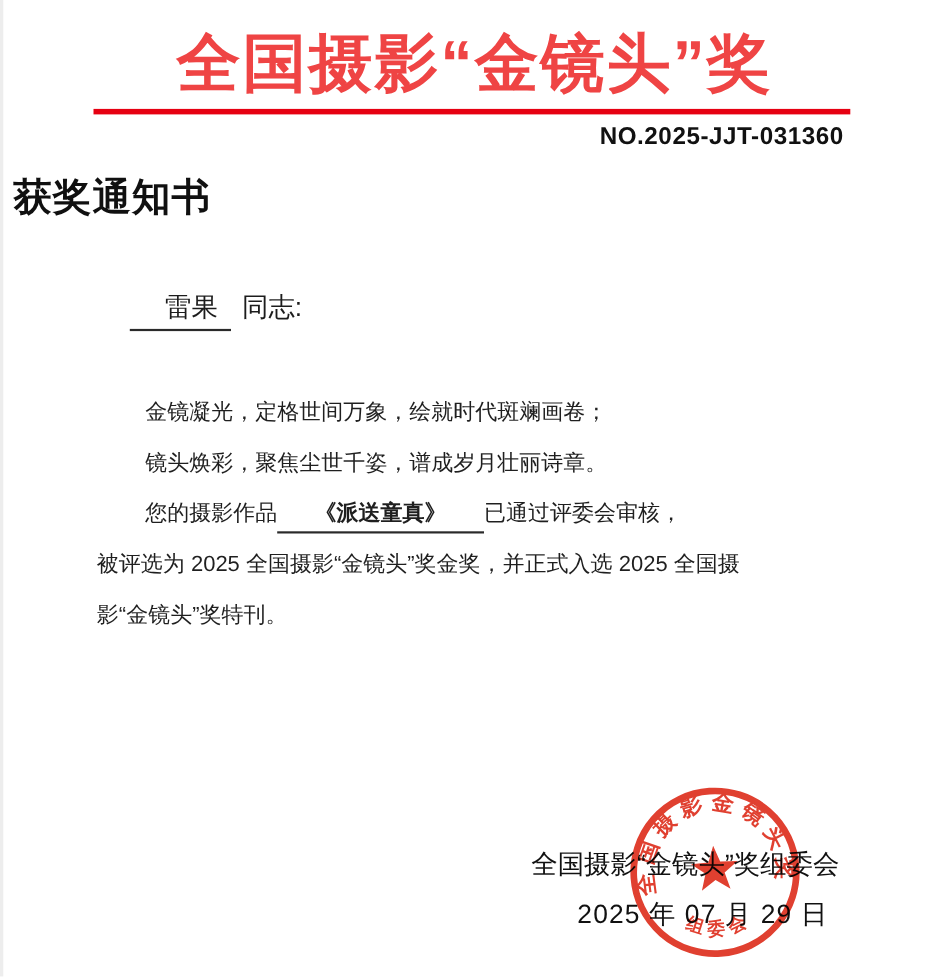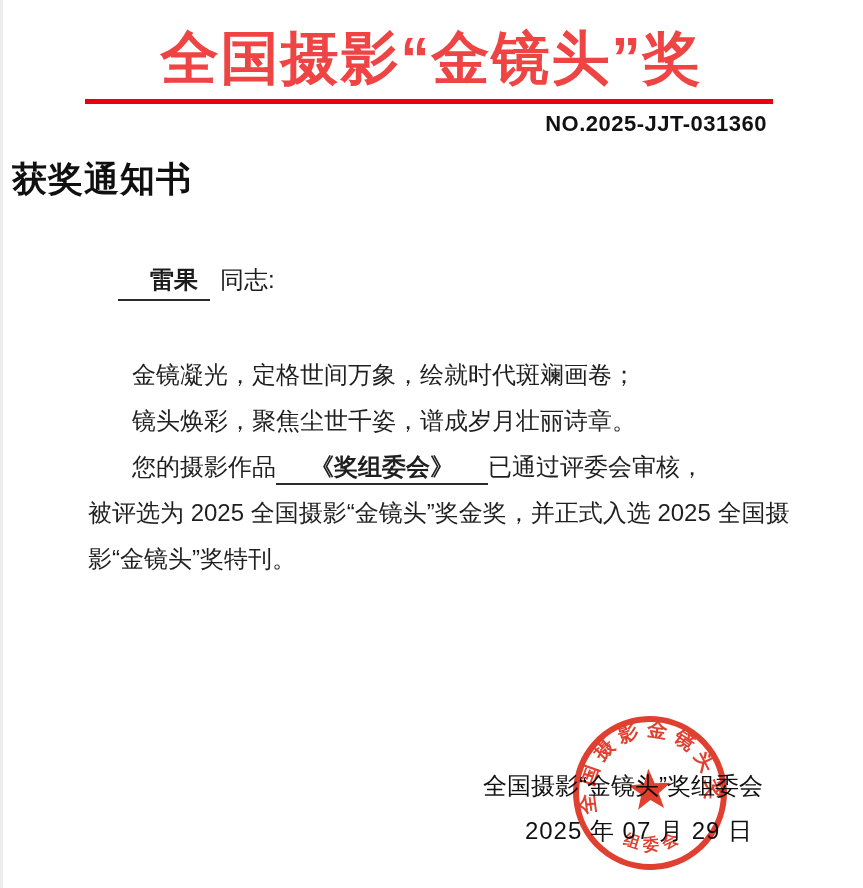--- a/index.html
+++ b/index.html
@@ -45,25 +45,25 @@
   .salutation{
     position:absolute;top:263px;left:118px;
     font-size:24px;line-height:34px;
     white-space:nowrap;
   }
   .name-underline{
     display:inline-block;
     border-bottom:2px solid #2a2a2a;
     padding:0 12px 2px 32px;
   }
-  .recipient-name{font-weight:700;}
+  .recipient-name{font-weight:400;}
   .salutation-suffix{margin-left:10px;text-align:center;}
   .body-block{
     position:absolute;top:352px;left:88px;width:690px;
-    font-size:24px;line-height:46px;
+    font-size:20px;line-height:46px;
     color:#1f1f1f;
   }
   .body-line{white-space:nowrap;}
   .indent{padding-left:44px;}
   .work-underline{
     display:inline-block;
     border-bottom:2px solid #2a2a2a;
     padding:0 34px 1px 34px;
     line-height:30px;
   }
@@ -113,21 +113,21 @@
 
   <div class="doc-heading">获奖通知书</div>
 
   <div class="salutation">
     <span class="name-underline"><span class="recipient-name">雷果</span></span><span class="salutation-suffix">同志:</span>
   </div>
 
   <div class="body-block">
     <div class="body-line indent">金镜凝光，定格世间万象，绘就时代斑斓画卷；</div>
     <div class="body-line indent">镜头焕彩，聚焦尘世千姿，谱成岁月壮丽诗章。</div>
-    <div class="body-line indent"><span>您的摄影作品</span><span class="work-underline"><span class="work-title">《奖组委会》</span></span><span>已通过评委会审核，</span></div>
+    <div class="body-line indent"><span>您的摄影作品</span><span class="work-underline"><span class="work-title">《派送童真》</span></span><span>已通过评委会审核，</span></div>
     <div class="body-line">被评选为 2025 全国摄影“金镜头”奖金奖，并正式入选 2025 全国摄</div>
     <div class="body-line">影“金镜头”奖特刊。</div>
   </div>
 
   <div class="footer-signature">全国摄影“金镜头”奖组委会</div>
 
   <div class="footer-date">2025 年 07 月 29 日</div>
 
   <svg class="seal" viewBox="0 0 160 160" xmlns="http://www.w3.org/2000/svg">
     <defs>

